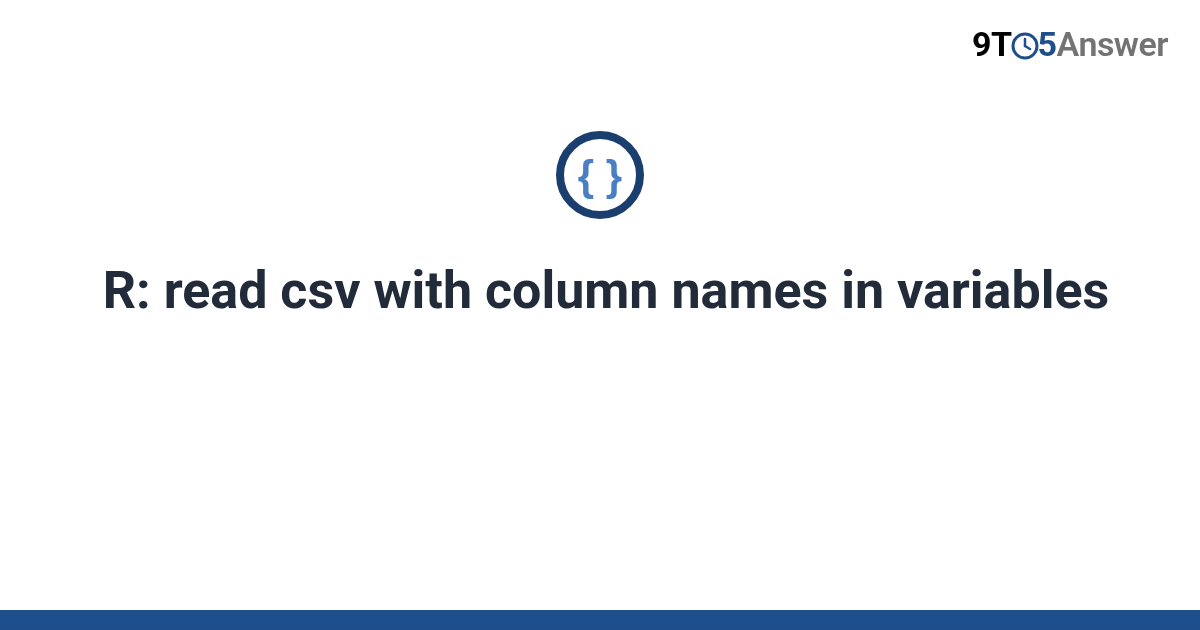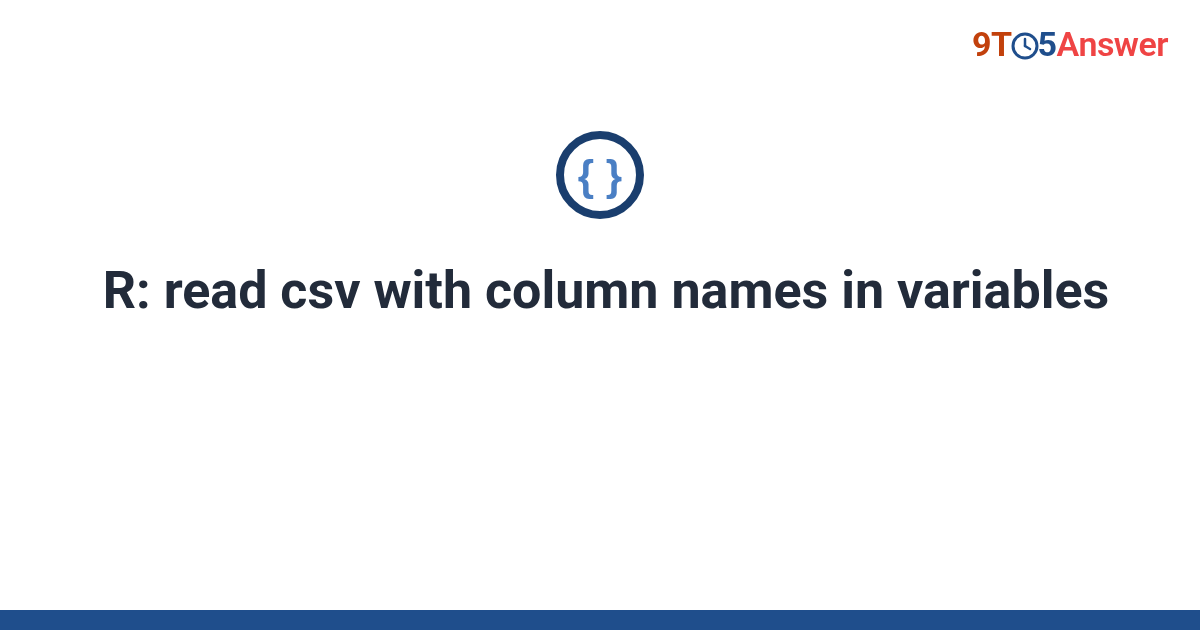--- a/index.html
+++ b/index.html
@@ -17,34 +17,34 @@
     }
     .brand {
       position: absolute;
       top: 24px;
       right: 32px;
       font-size: 34px;
       font-weight: 700;
       letter-spacing: -0.5px;
     }
     .brand .nine {
-      color: #c2410c;
+      color: #000000;
     }
     .brand .clock {
       display: inline-block;
       vertical-align: -4px;
       width: 28px;
       height: 28px;
       margin: 0 -1px;
     }
     .brand .five {
       color: #1f4e8c;
     }
     .brand .answer {
-      color: #ef4444;
+      color: #737373;
       font-weight: 600;
     }
     .center-icon {
       position: absolute;
       top: 130px;
       left: 50%;
       transform: translateX(-50%);
       width: 90px;
       height: 90px;
     }

